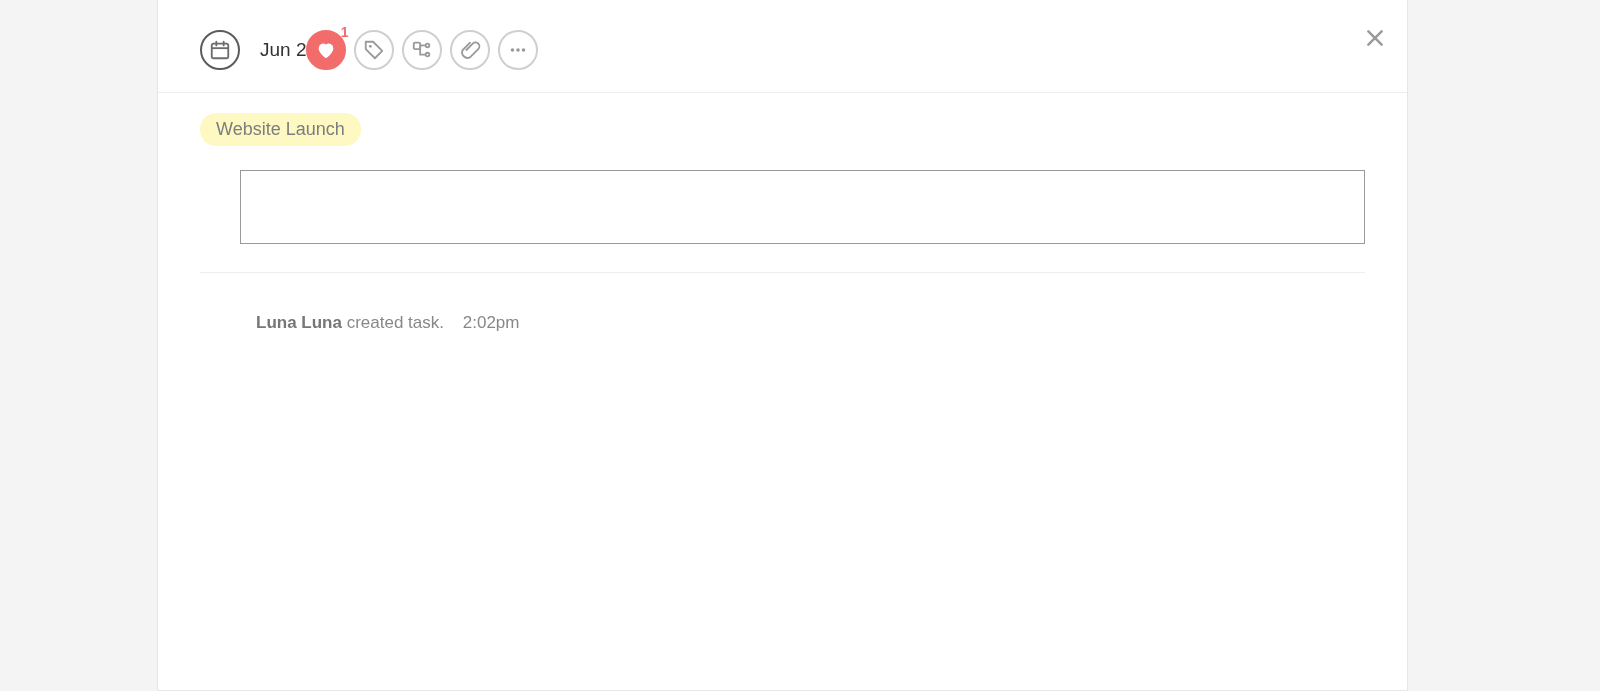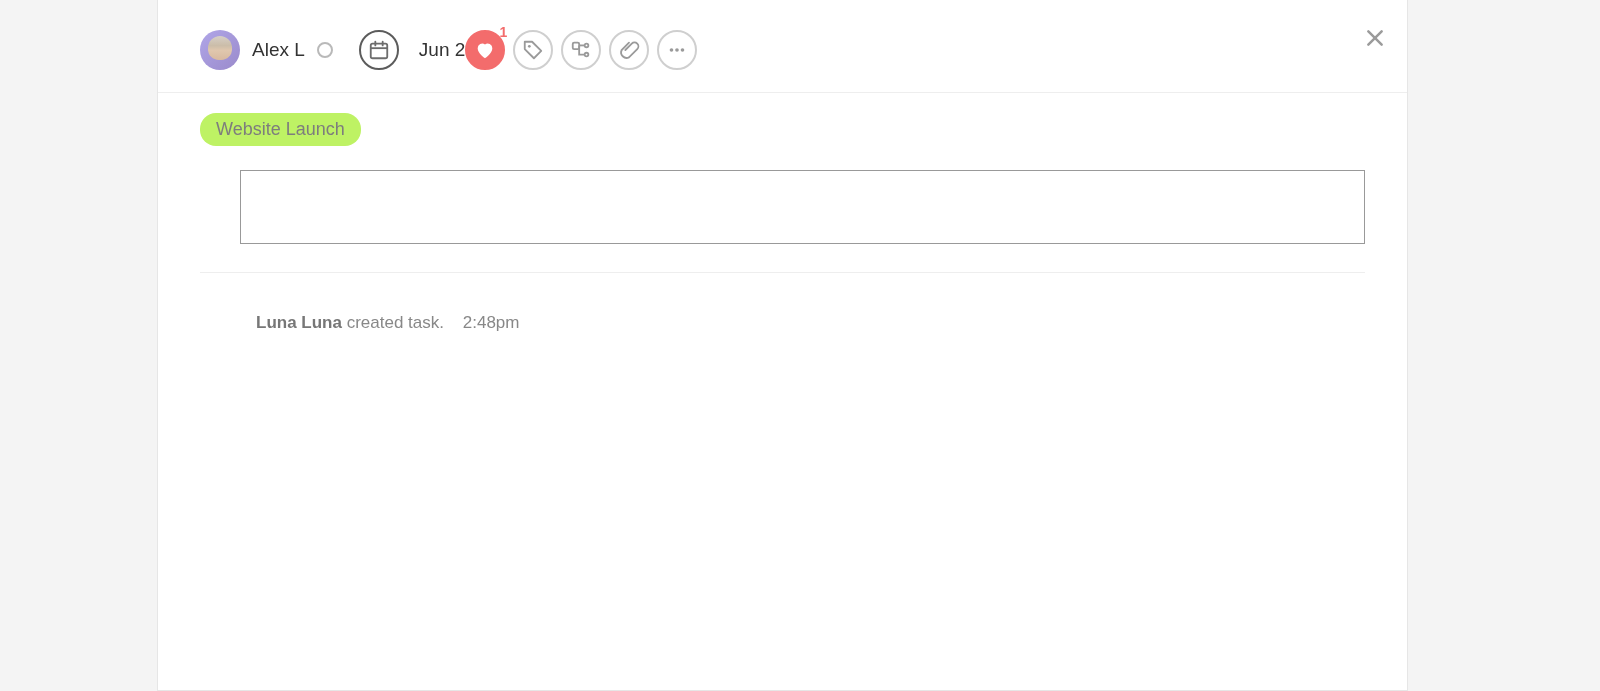--- a/index.html
+++ b/index.html
@@ -122,21 +122,21 @@
     right: -4px;
     font-size: 14px;
     font-weight: 600;
     color: #f36c6c;
   }
   .body {
     padding: 20px 42px 0 42px;
   }
   .project-chip {
     display: inline-block;
-    background: #bef264;
+    background: #fef9c3;
     color: #7d7d7d;
     font-size: 18px;
     padding: 6px 16px;
     border-radius: 16px;
     margin-bottom: 24px;
     cursor: pointer;
   }
   .title-row {
     display: flex;
     align-items: center;
@@ -197,25 +197,20 @@
 
   <div class="close-btn">
     <svg viewBox="0 0 24 24">
       <line x1="4" y1="4" x2="20" y2="20" stroke="currentColor" stroke-width="3" stroke-linecap="round"></line>
       <line x1="20" y1="4" x2="4" y2="20" stroke="currentColor" stroke-width="3" stroke-linecap="round"></line>
     </svg>
   </div>
 
   <div class="header">
 
-    <div class="assignee">
-      <div class="avatar"></div>
-      <span class="assignee-name">Alex L</span>
-      <span class="status-dot"></span>
-    </div>
 
     <div class="due">
       <div class="cal-circle">
         <svg viewBox="0 0 24 24">
           <rect x="3" y="5" width="18" height="16" rx="2" fill="none" stroke="currentColor" stroke-width="2"></rect>
           <line x1="3" y1="10" x2="21" y2="10" stroke="currentColor" stroke-width="2"></line>
           <line x1="8" y1="3" x2="8" y2="7" stroke="currentColor" stroke-width="2" stroke-linecap="round"></line>
           <line x1="16" y1="3" x2="16" y2="7" stroke="currentColor" stroke-width="2" stroke-linecap="round"></line>
         </svg>
       </div>
@@ -269,18 +264,18 @@
 
     <span class="project-chip">Website Launch</span>
 
 
     <div class="desc-box" contenteditable="true" style=""></div>
 
     <div class="divider"></div>
 
     <div class="activity">
       <span class="actor">Luna Luna</span><span> created task.</span>
-      <span class="time">2:48pm</span>
+      <span class="time">2:02pm</span>
     </div>
 
   </div>
 
 </div>
 
 </body></html>

